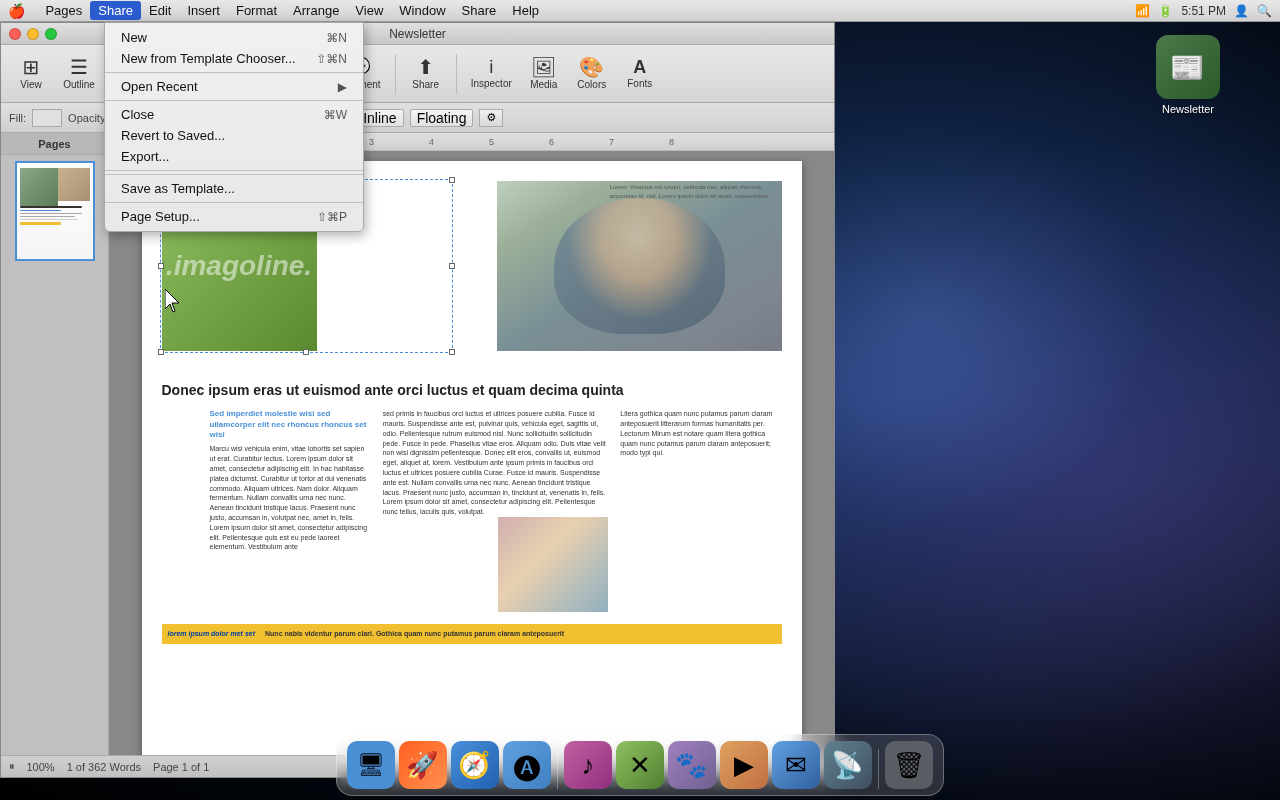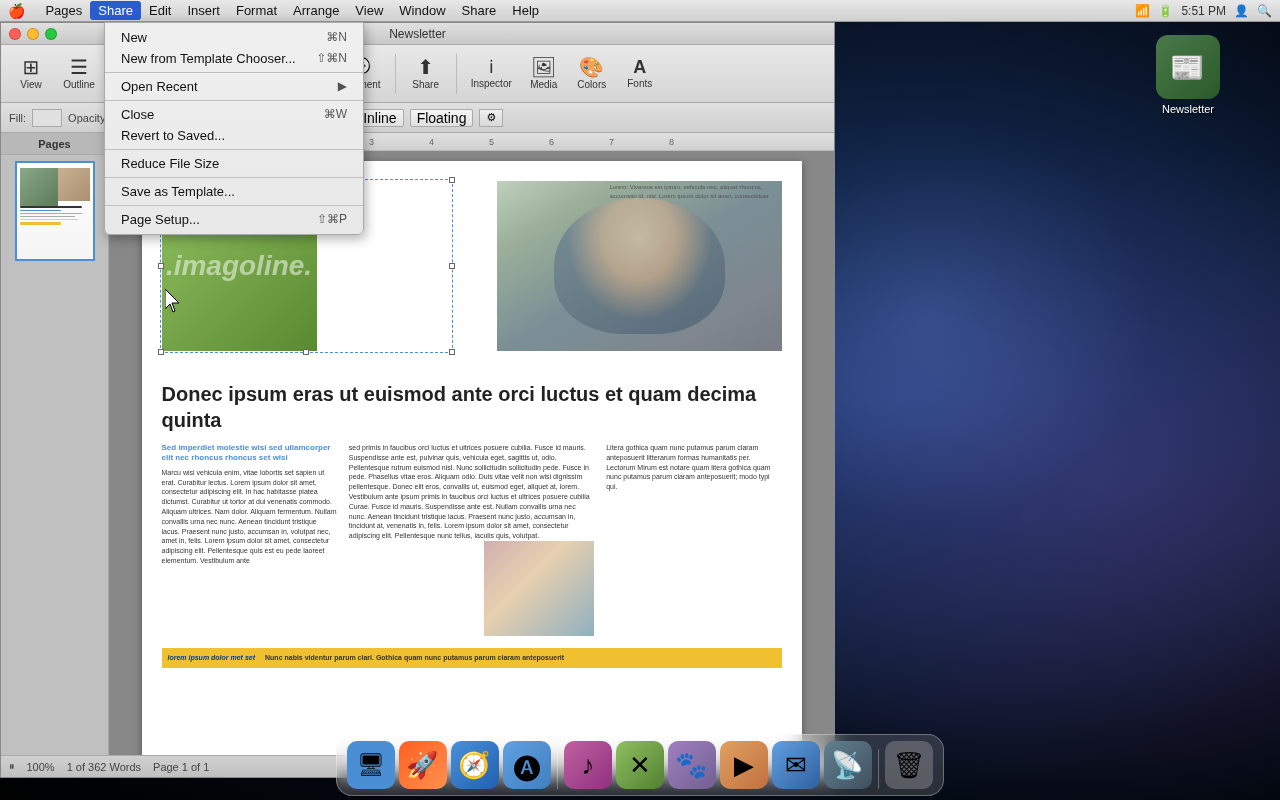--- a/index.html
+++ b/index.html
@@ -295,29 +295,30 @@
       font-weight: 900;
       color: rgba(255,255,255,0.5);
       text-align: center;
       line-height: 1.1;
       font-style: italic;
     }
     .doc-content-area {
       margin-top: 200px;
     }
     .doc-headline {
-      font-size: 20px;
+      font-size: 14px;
       font-weight: 700;
       color: #222;
       margin-bottom: 10px;
       line-height: 1.3;
     }
     .doc-columns {
       display: flex;
       gap: 12px;
+      margin-left: 48px;
     }
     .doc-col {
       flex: 1;
       font-size: 7px;
       color: #333;
       line-height: 1.4;
     }
     .doc-col-blue-heading {
       color: #4a90d9;
       font-size: 8px;
@@ -365,21 +366,21 @@
       width: 260px;
       background: linear-gradient(to bottom, #f0f0f0 0%, #e8e8e8 100%);
       border: 1px solid #aaa;
       border-radius: 0 0 6px 6px;
       box-shadow: 2px 4px 12px rgba(0,0,0,0.3);
       z-index: 1000;
       padding: 4px 0;
     }
     .menu-entry {
       display: flex;
-      align-items: flex-start;
+      align-items: center;
       padding: 3px 16px;
       font-size: 13px;
       color: #111;
       cursor: default;
       position: relative;
       gap: 20px;
     }
     .menu-entry.highlighted { background: #2a5cce; color: white; }
     .menu-entry .shortcut {
       margin-left: auto;
@@ -730,24 +731,24 @@
     <span class="shortcut" style="margin-left:auto;">▶</span>
   </div>
   <div class="menu-separator"></div>
   <div class="menu-entry">
     <span>Close</span>
     <span class="shortcut">⌘W</span>
   </div>
   <div class="menu-entry">
     <span>Revert to Saved...</span>
   </div>
+  <div class="menu-entry">
+    <span>Export...</span>
+  </div>
   <div class="menu-separator"></div>
-  <div class="menu-entry">
-    <span>Reduce File Size</span>
-  </div>
   <div class="menu-separator"></div>
   <div class="menu-entry">
     <span>Save as Template...</span>
   </div>
   <div class="menu-separator"></div>
   <div class="menu-entry">
     <span>Page Setup...</span>
     <span class="shortcut">⇧⌘P</span>
   </div>
 </div>

